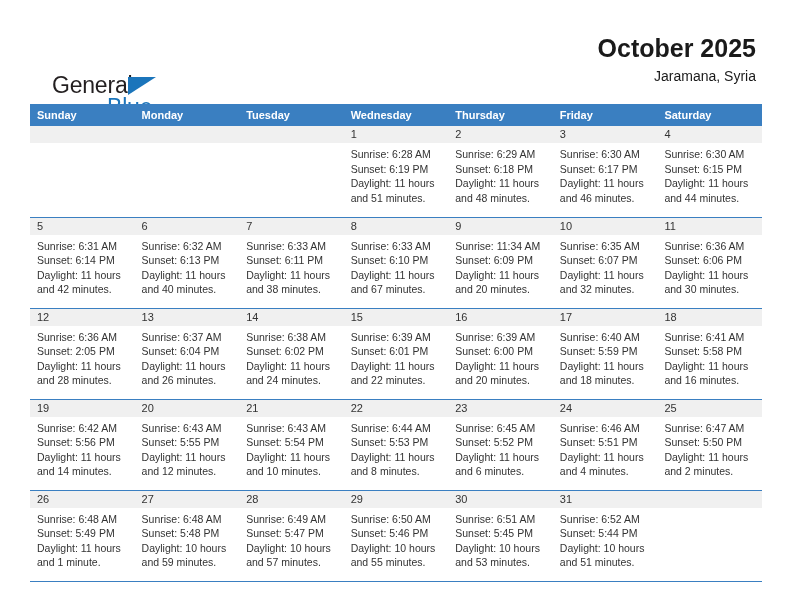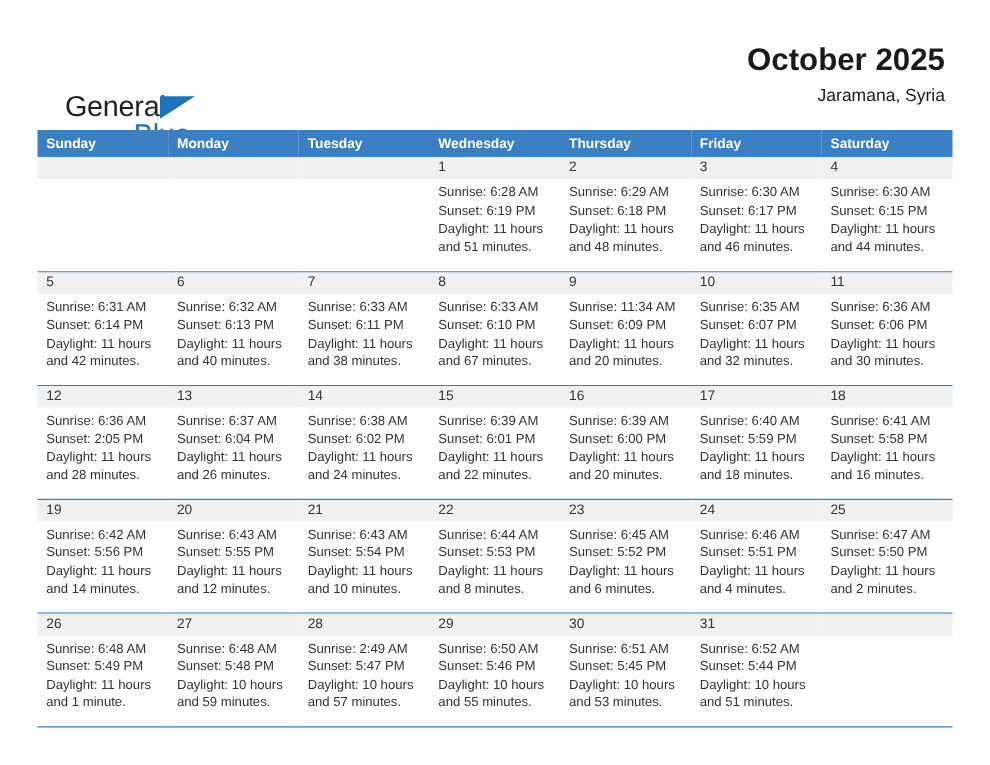--- a/index.html
+++ b/index.html
@@ -493,21 +493,21 @@
                 <div>Sunset: 5:48 PM</div>
                 <div>Daylight: 10 hours</div>
                 <div>and 59 minutes.</div>
               </div>
             </div>
           </td>
           <td>
             <div class="daycell">
               <div class="daynum-band">28</div>
               <div class="dayinfo">
-                <div>Sunrise: 2:49 AM</div>
+                <div>Sunrise: 6:49 AM</div>
                 <div>Sunset: 5:47 PM</div>
                 <div>Daylight: 10 hours</div>
                 <div>and 57 minutes.</div>
               </div>
             </div>
           </td>
           <td>
             <div class="daycell">
               <div class="daynum-band">29</div>
               <div class="dayinfo">

